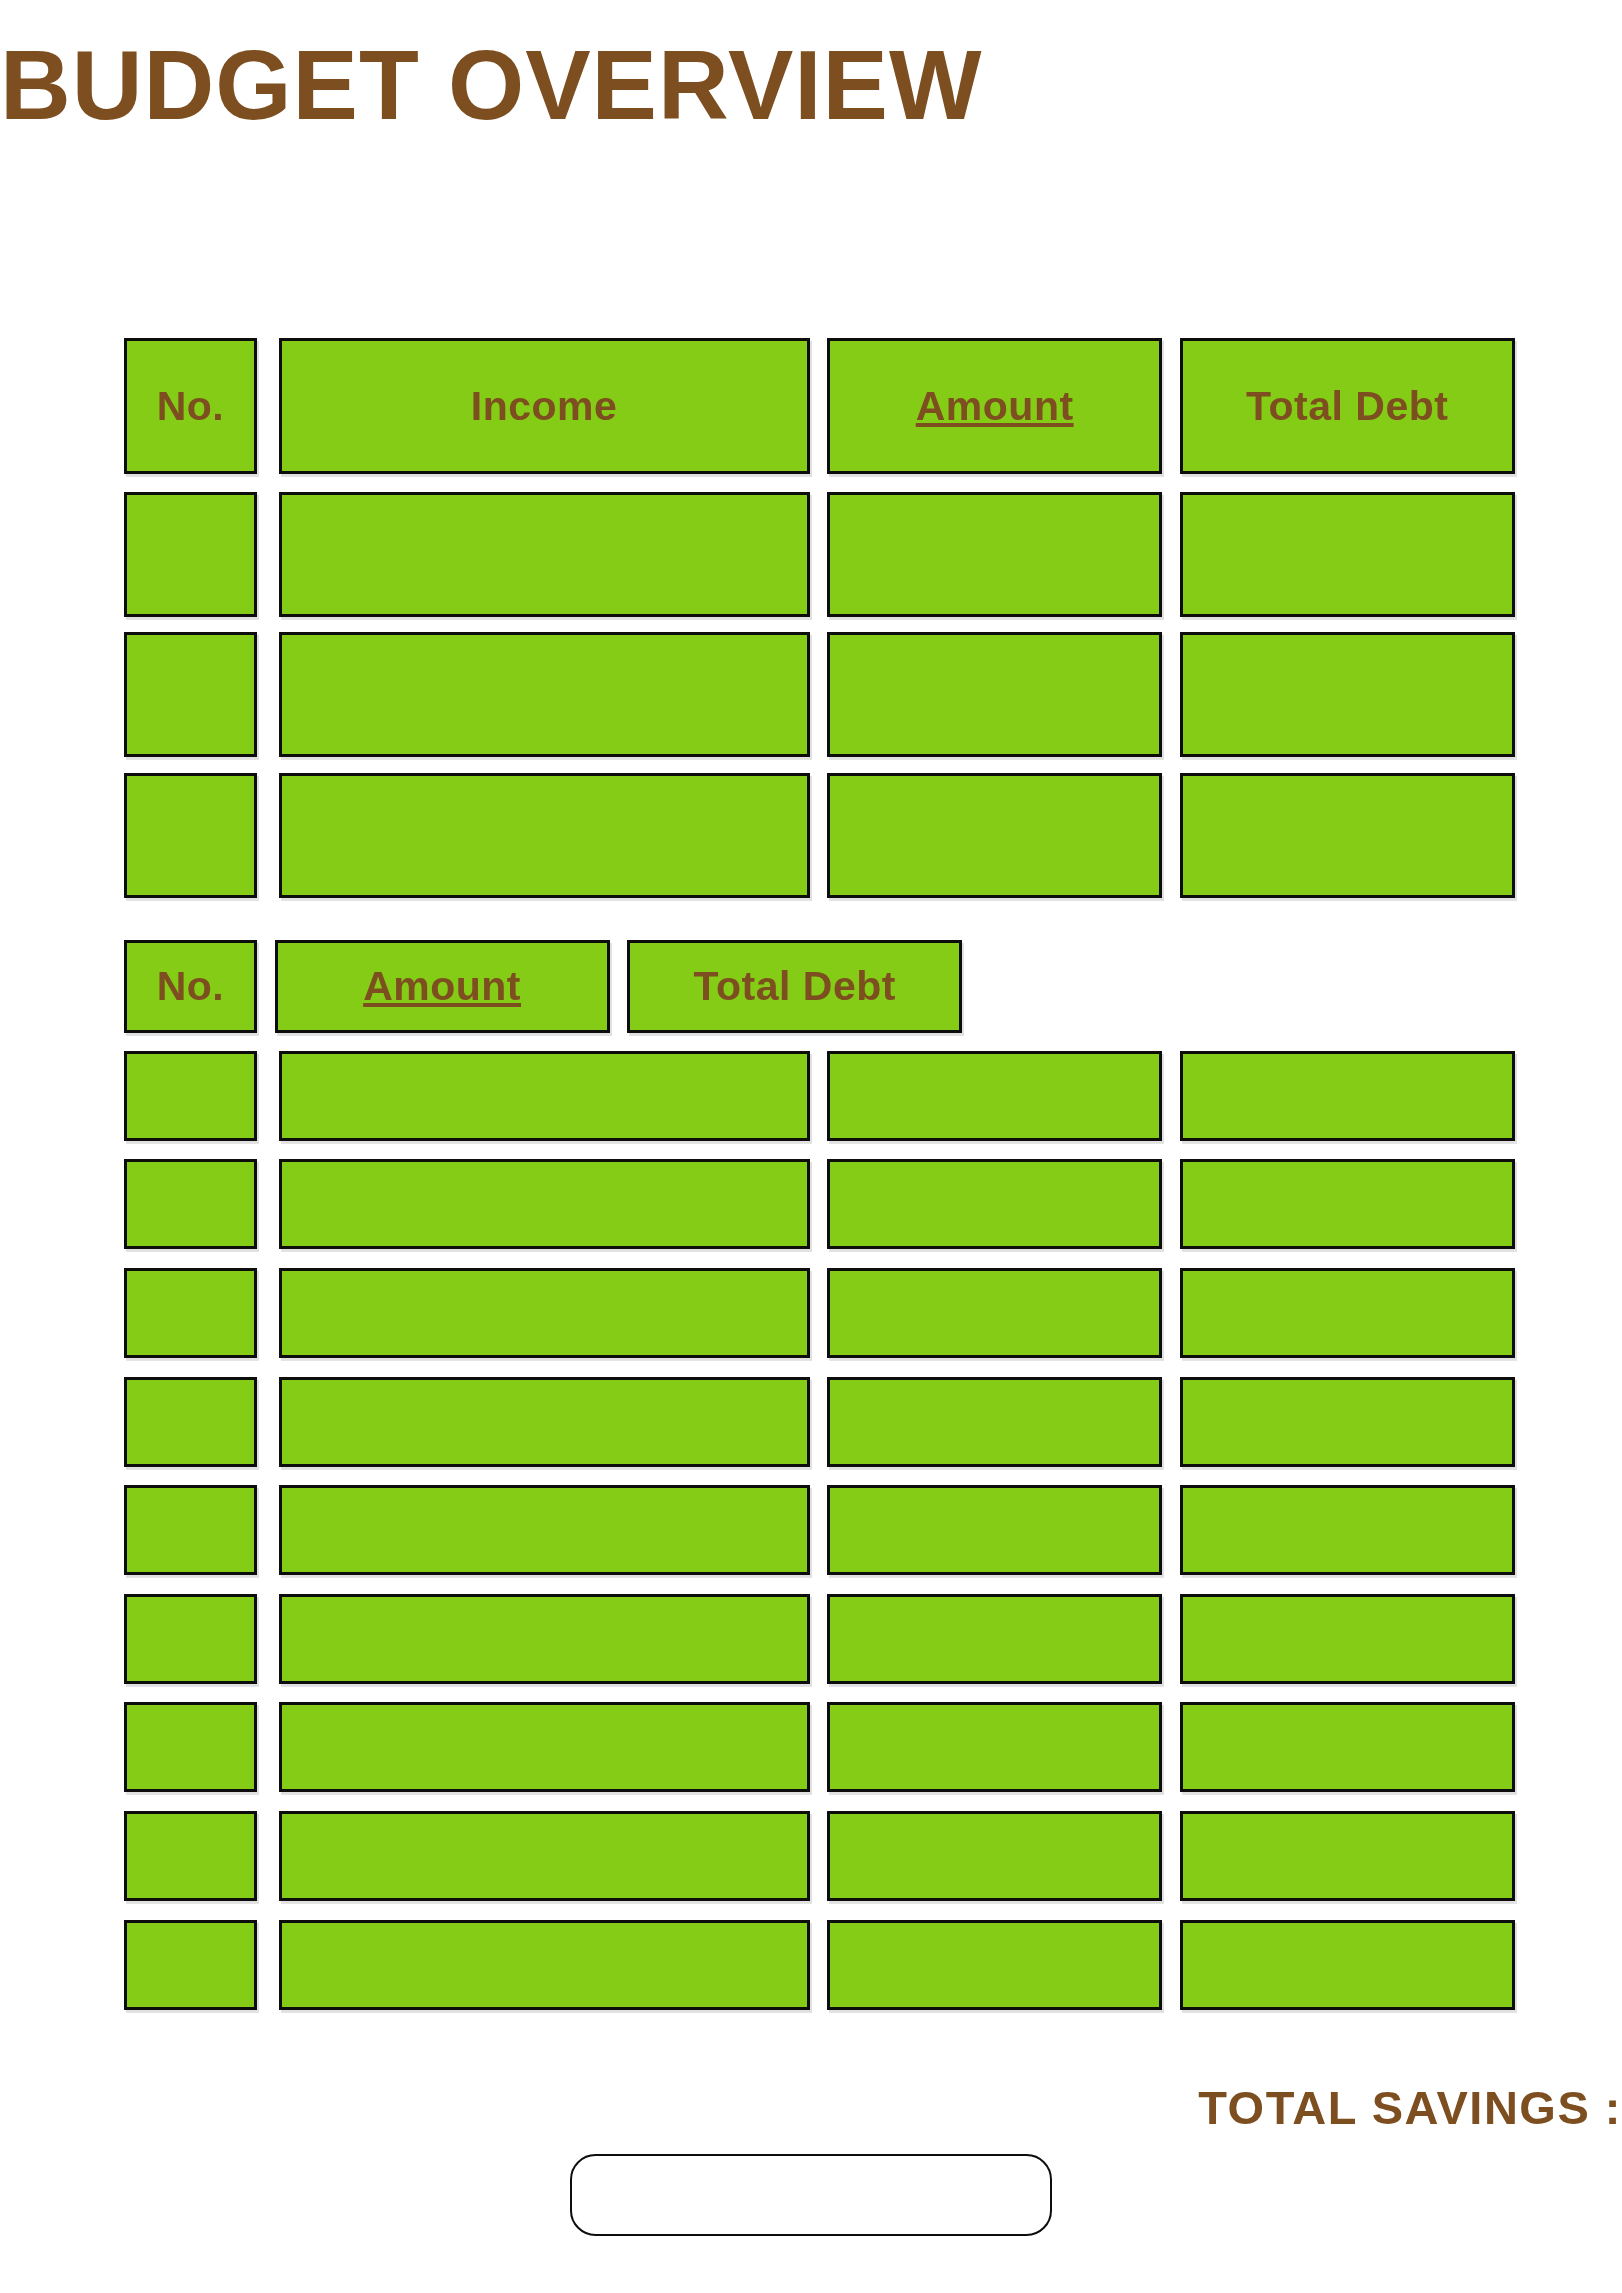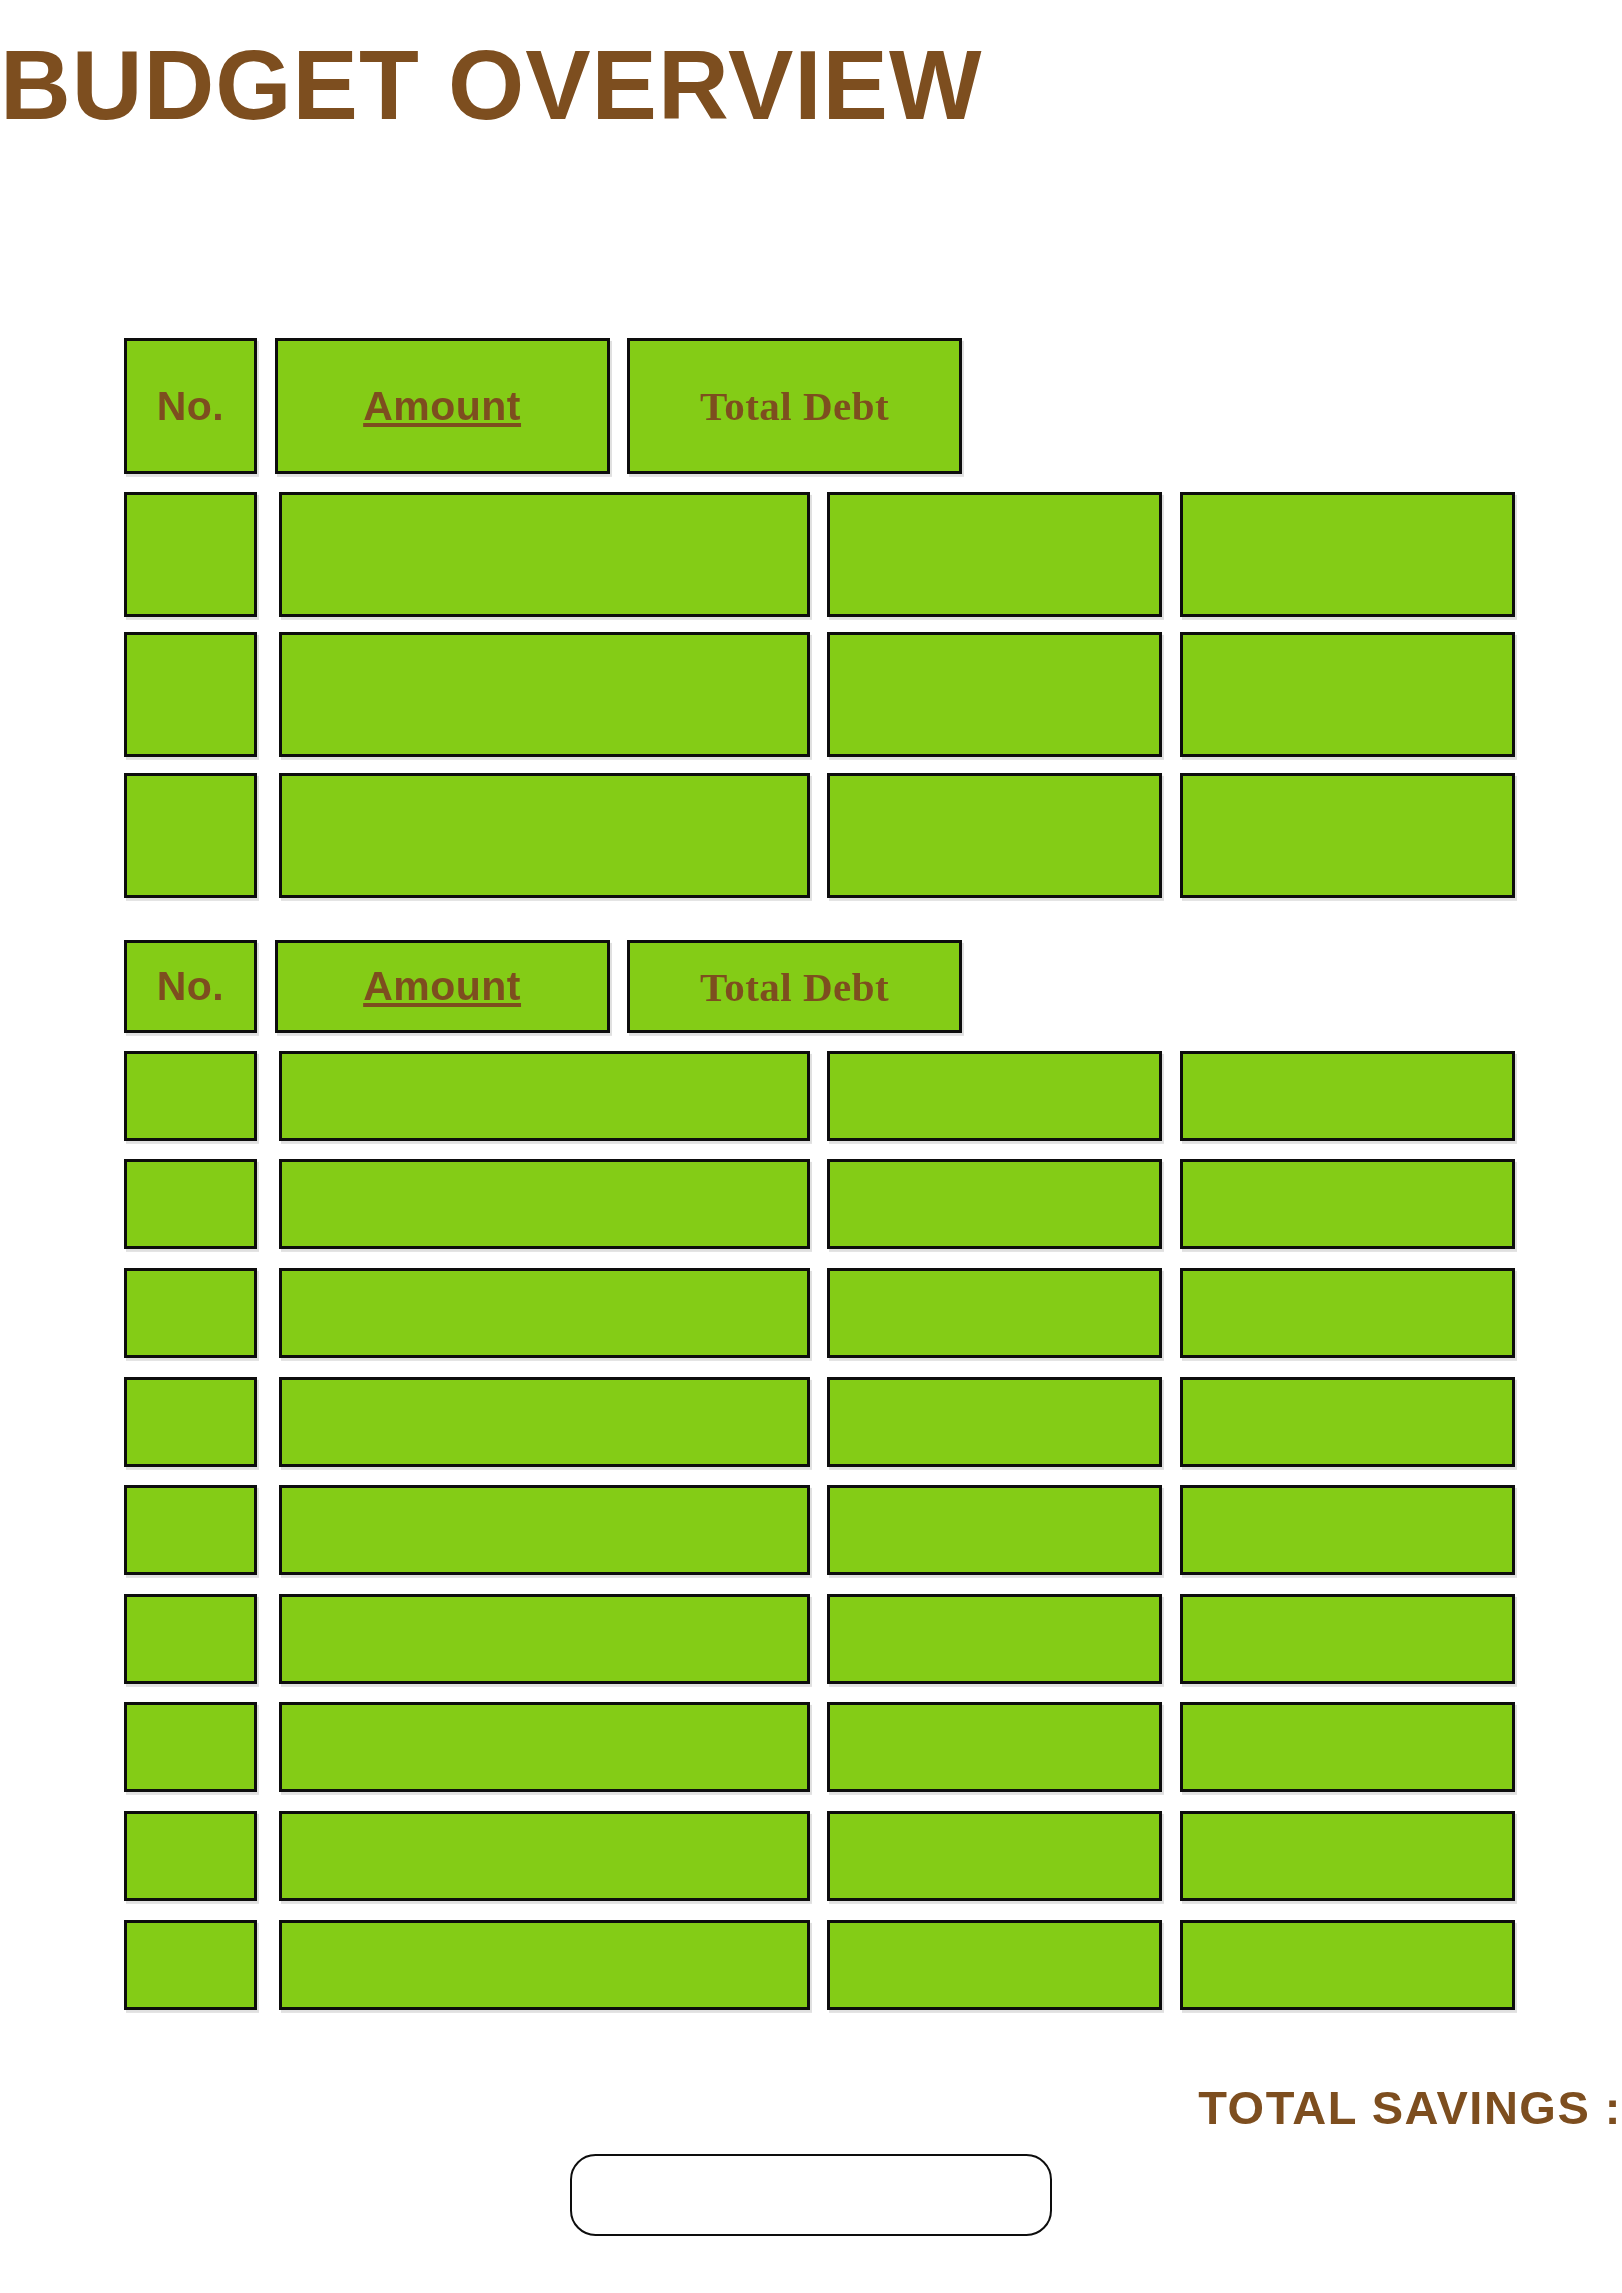--- a/index.html
+++ b/index.html
@@ -35,21 +35,21 @@
   .row{display:flex;}
   .cell{
     box-sizing:border-box;
     background:#84cc16;
     border:3.9px solid var(--line);
     box-shadow:2px 2.9px 0 rgba(0,0,0,0.12);
   }
   .c-no{width:133px;}
   .c-cat{width:531px;margin-left:21.6px;}
   .c-amt{width:335px;margin-left:17.6px;text-decoration:underline;}
-  .c-debt{width:335px;margin-left:17.6px;font-family:Liberation Serif, serif;}
+  .c-debt{width:335px;margin-left:17.6px;}
   .header-row .cell{
     display:flex;align-items:center;justify-content:center;
     color:var(--accent);
     font-weight:bold;
     font-size:41px;
     letter-spacing:0.5px;
     white-space:nowrap;
   }
   .income-header{height:136px;margin-bottom:17.6px;}
   .income-row{height:125px;margin-bottom:15.7px;}
@@ -86,20 +86,21 @@
 <body>
 
 <div class="page">
 
   <div class="title">BUDGET OVERVIEW</div>
 
   <div class="tables">
 
     <div class="row header-row income-header">
       <div class="cell c-no">No.</div>
+      <div class="cell c-cat">Income</div>
       <div class="cell c-amt">Amount</div>
       <div class="cell c-debt">Total Debt</div>
     </div>
 
     <div class="repeat">
       
     
         <div class="row income-row">
           <div class="cell c-no fill"></div>
           <div class="cell c-cat fill"></div>

